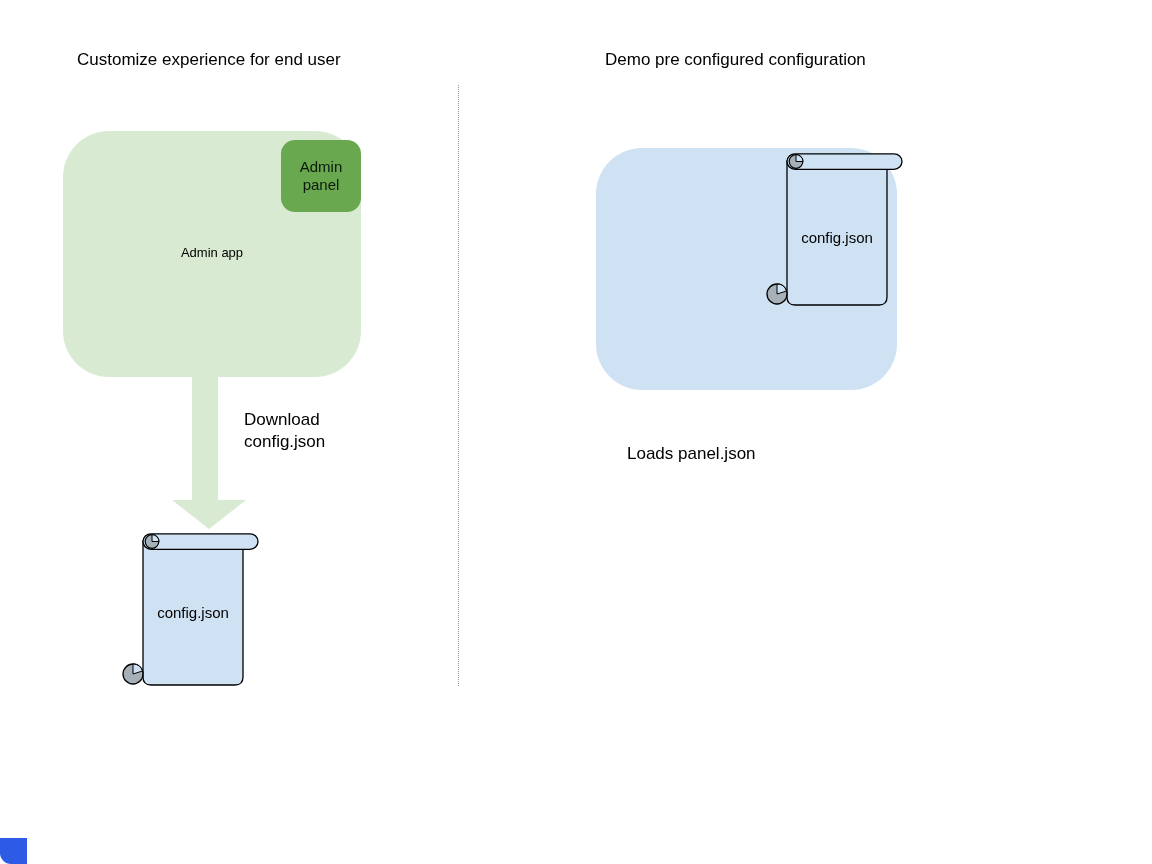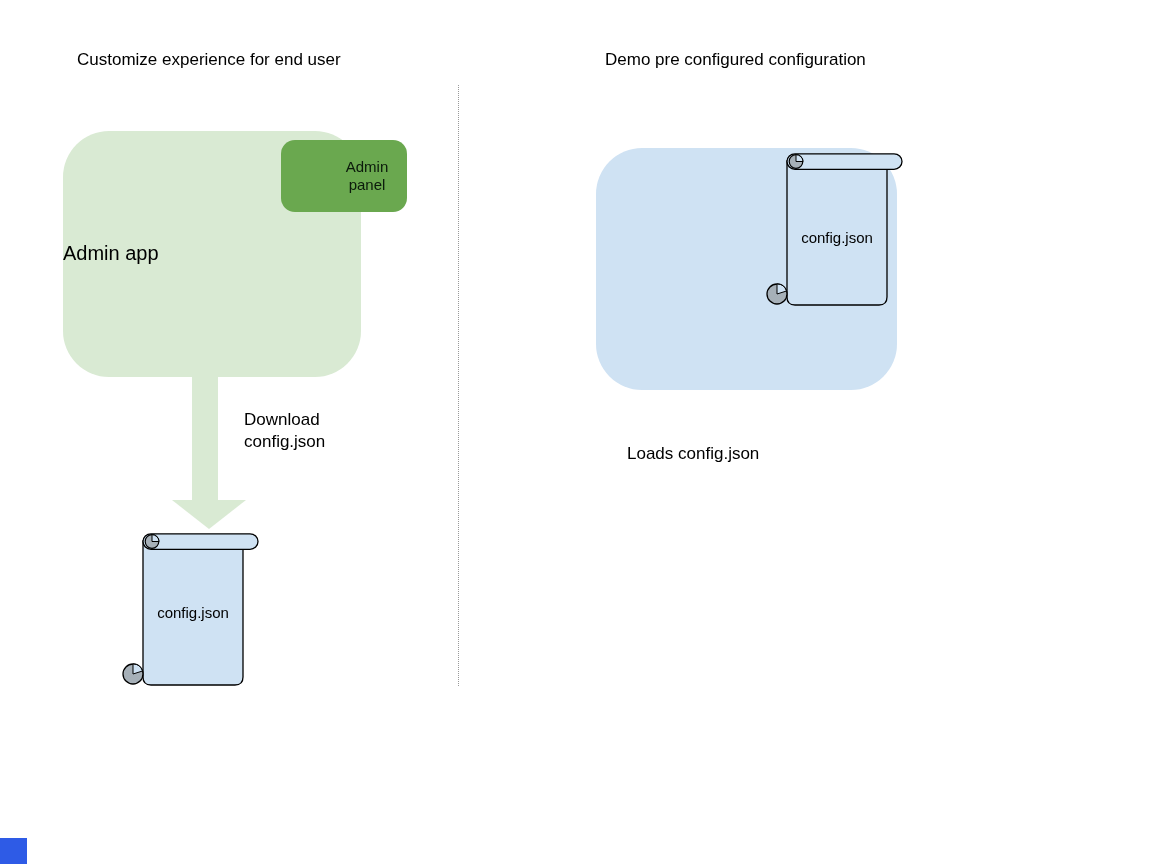--- a/index.html
+++ b/index.html
@@ -8,20 +8,21 @@
     background: #ffffff;
     font-family: "Liberation Sans", sans-serif;
     color: #000000;
   }
   .canvas {
     position: relative;
     width: 1152px;
     height: 864px;
     background: #ffffff;
     overflow: hidden;
+    border-radius: 11px;
   }
   .abs { position: absolute; }
   .section-title {
     font-size: 17px;
     line-height: 20px;
     color: #000000;
     white-space: nowrap;
   }
   .app-box {
     border-radius: 46px;
@@ -42,26 +43,25 @@
     width: 80px; height: 72px;
     background: #6aa84f;
     border-radius: 14px;
     display: flex;
     align-items: center;
     justify-content: center;
     text-align: center;
     font-size: 15px;
     line-height: 18px;
     color: #0b1a0b;
-    padding-left: 46px;
   }
   .box-label {
-    font-size: 20px;
+    font-size: 13px;
     line-height: 20px;
-    text-align: left;
+    text-align: center;
     color: #000000;
   }
   .admin-app-label { left: 63px; top: 243px; width: 298px; }
   .demo-app-label  { left: 596px; top: 261px; width: 210px; }
   .download-label {
     left: 244px; top: 409px;
     font-size: 17px;
     line-height: 22px;
     white-space: pre-line;
   }
@@ -136,17 +136,17 @@
     <path d="M24 8 H124 V144 Q124 152 116 152 H32 Q24 152 24 144 Z" fill="#cfe2f3" stroke="#000000" stroke-width="1.3"></path>
     <rect x="24" y="0.8" width="115" height="15.5" rx="8" fill="#cfe2f3" stroke="#000000" stroke-width="1.3"></rect>
     <circle cx="33" cy="8.5" r="6.8" fill="#a6b0b8" stroke="#000000" stroke-width="1.2"></circle>
     <path d="M33 8.5 L40 8.5 A7 7 0 0 0 33 1.7 Z" fill="#cfe2f3" stroke="#000000" stroke-width="1"></path>
     <circle cx="14" cy="141" r="10" fill="#a6b0b8" stroke="#000000" stroke-width="1.3"></circle>
     <path d="M14 141 L14 131 A10 10 0 0 1 23.5 138 Z" fill="#cfe2f3" stroke="#000000" stroke-width="1"></path>
   </svg>
 
   <div class="abs scroll-label scroll-label-right">config.json</div>
 
-  <div class="abs caption">Loads config.json</div>
+  <div class="abs caption">Loads panel.json</div>
 
   <div class="abs corner-square"></div>
 
 </div>
 
 </body></html>

